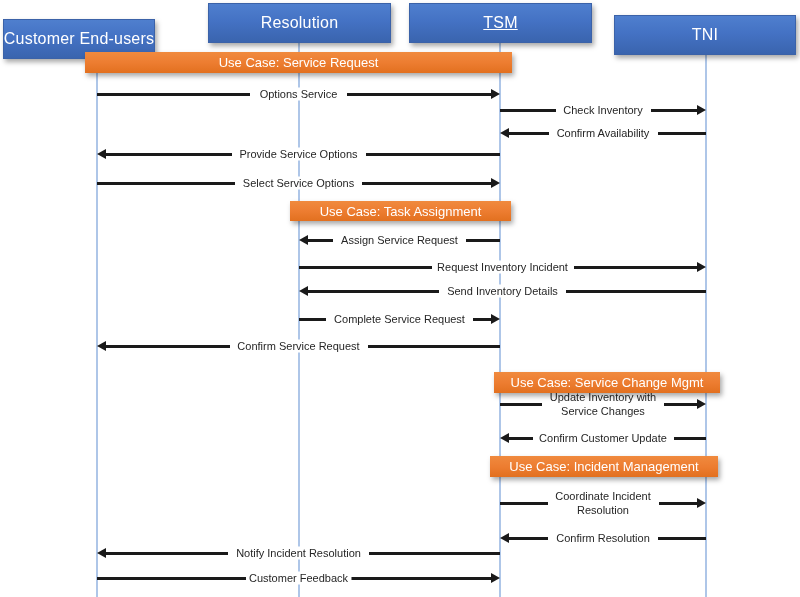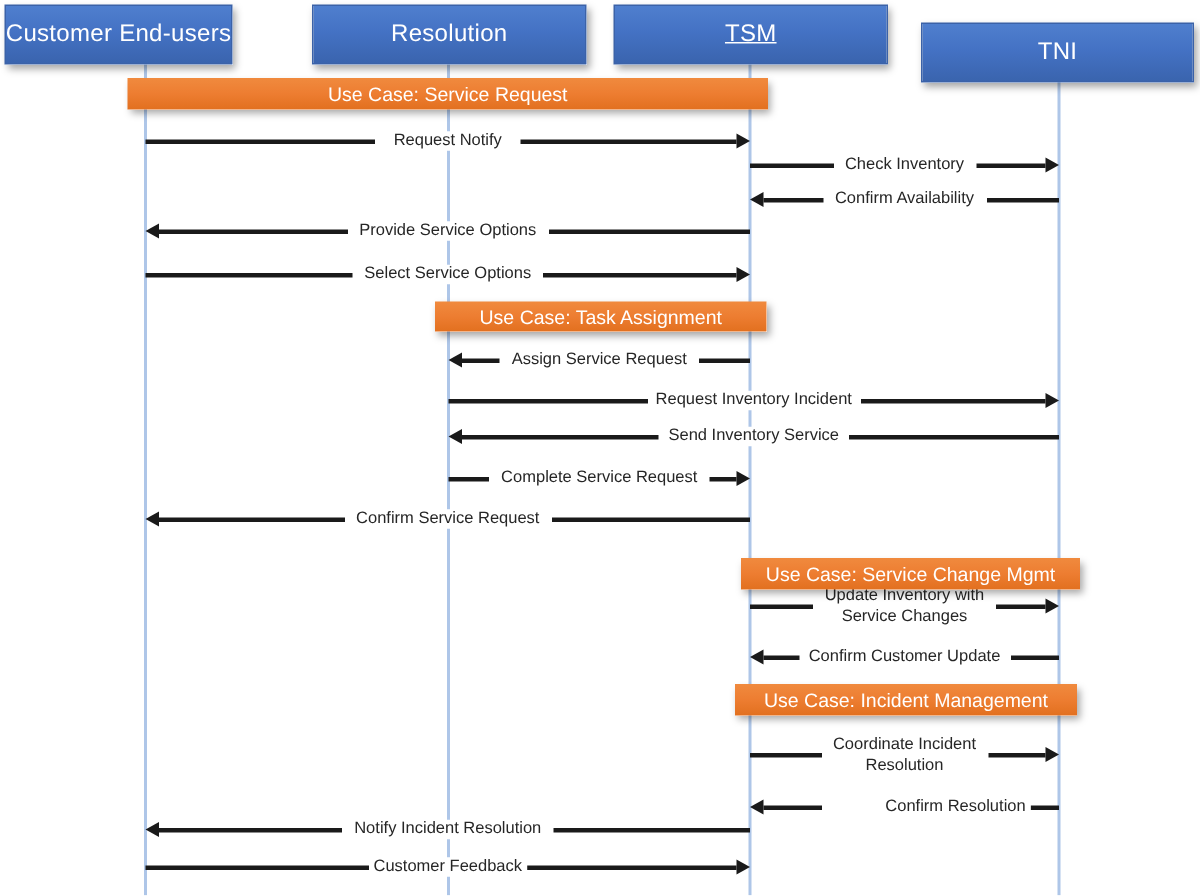--- a/index.html
+++ b/index.html
@@ -103,40 +103,40 @@
 <div id="canvas">
 
   <div id="lifelines">
       <div class="lifeline" style="left: 96px; top: 43px; height: 554px;"></div>
       <div class="lifeline" style="left: 298px; top: 43px; height: 554px;"></div>
       <div class="lifeline" style="left: 499px; top: 43px; height: 554px;"></div>
       <div class="lifeline" style="left: 705px; top: 43px; height: 554px;"></div>
     </div>
 
   <div id="actors">
-      <div class="actor-box" style="left: 3px; top: 3px; width: 152px; height: 40px;">
+      <div class="actor-box" style="left: 3px; top: 19px; width: 152px; height: 40px;">
         <span>Customer End-users</span>
       </div>
       <div class="actor-box" style="left: 208px; top: 3px; width: 183px; height: 40px;">
         <span>Resolution</span>
       </div>
       <div class="actor-box" style="left: 409px; top: 3px; width: 183px; height: 40px; text-decoration: underline;">
         <span>TSM</span>
       </div>
       <div class="actor-box" style="left: 614px; top: 15px; width: 182px; height: 40px;">
         <span>TNI</span>
       </div>
     </div>
 
   <div id="messages">
       <div class="msg right" style="left: 0px; top: 94px; width: 800px;">
         <div class="seg" style="left: 97px; width: 153px;"></div>
         <div class="seg" style="left: 347px; width: 144px;"></div>
         <div class="head" style="left: 491px;"></div>
-        <div class="label" style="left: 298.5px;">Request Notify</div>
+        <div class="label" style="left: 298.5px;">Options Service</div>
       </div>
       <div class="msg right" style="left: 0px; top: 110px; width: 800px;">
         <div class="seg" style="left: 500px; width: 55.5px;"></div>
         <div class="seg" style="left: 650.5px; width: 46.5px;"></div>
         <div class="head" style="left: 697px;"></div>
         <div class="label" style="left: 603px;">Check Inventory</div>
       </div>
       <div class="msg left" style="left: 0px; top: 133px; width: 800px;">
         <div class="seg" style="left: 509px; width: 39.5px;"></div>
         <div class="seg" style="left: 657.5px; width: 48.5px;"></div>
@@ -164,21 +164,21 @@
       <div class="msg right" style="left: 0px; top: 267px; width: 800px;">
         <div class="seg" style="left: 299px; width: 132.5px;"></div>
         <div class="seg" style="left: 573.5px; width: 123.5px;"></div>
         <div class="head" style="left: 697px;"></div>
         <div class="label" style="left: 502.5px;">Request Inventory Incident</div>
       </div>
       <div class="msg left" style="left: 0px; top: 291px; width: 800px;">
         <div class="seg" style="left: 308px; width: 131px;"></div>
         <div class="seg" style="left: 566px; width: 140px;"></div>
         <div class="head" style="left: 299px;"></div>
-        <div class="label" style="left: 502.5px;">Send Inventory Service</div>
+        <div class="label" style="left: 502.5px;">Send Inventory Details</div>
       </div>
       <div class="msg right" style="left: 0px; top: 319px; width: 800px;">
         <div class="seg" style="left: 299px; width: 27px;"></div>
         <div class="seg" style="left: 473px; width: 18px;"></div>
         <div class="head" style="left: 491px;"></div>
         <div class="label" style="left: 399.5px;">Complete Service Request</div>
       </div>
       <div class="msg left" style="left: 0px; top: 346px; width: 800px;">
         <div class="seg" style="left: 106px; width: 123.5px;"></div>
         <div class="seg" style="left: 367.5px; width: 132.5px;"></div>
@@ -202,21 +202,21 @@
         <div class="seg" style="left: 500px; width: 47.5px;"></div>
         <div class="seg" style="left: 658.5px; width: 38.5px;"></div>
         <div class="head" style="left: 697px;"></div>
         <div class="label two-line" style="left: 603px;">Coordinate Incident
 Resolution</div>
       </div>
       <div class="msg left" style="left: 0px; top: 538px; width: 800px;">
         <div class="seg" style="left: 509px; width: 39px;"></div>
         <div class="seg" style="left: 658px; width: 48px;"></div>
         <div class="head" style="left: 500px;"></div>
-        <div class="label" style="left: 637px; text-align: center;">Confirm Resolution</div>
+        <div class="label" style="left: 603px; text-align: center;">Confirm Resolution</div>
       </div>
       <div class="msg left" style="left: 0px; top: 553px; width: 800px;">
         <div class="seg" style="left: 106px; width: 122px;"></div>
         <div class="seg" style="left: 369px; width: 131px;"></div>
         <div class="head" style="left: 97px;"></div>
         <div class="label" style="left: 298.5px;">Notify Incident Resolution</div>
       </div>
       <div class="msg right" style="left: 0px; top: 578px; width: 800px;">
         <div class="seg" style="left: 97px; width: 149px;"></div>
         <div class="seg" style="left: 351px; width: 140px;"></div>

